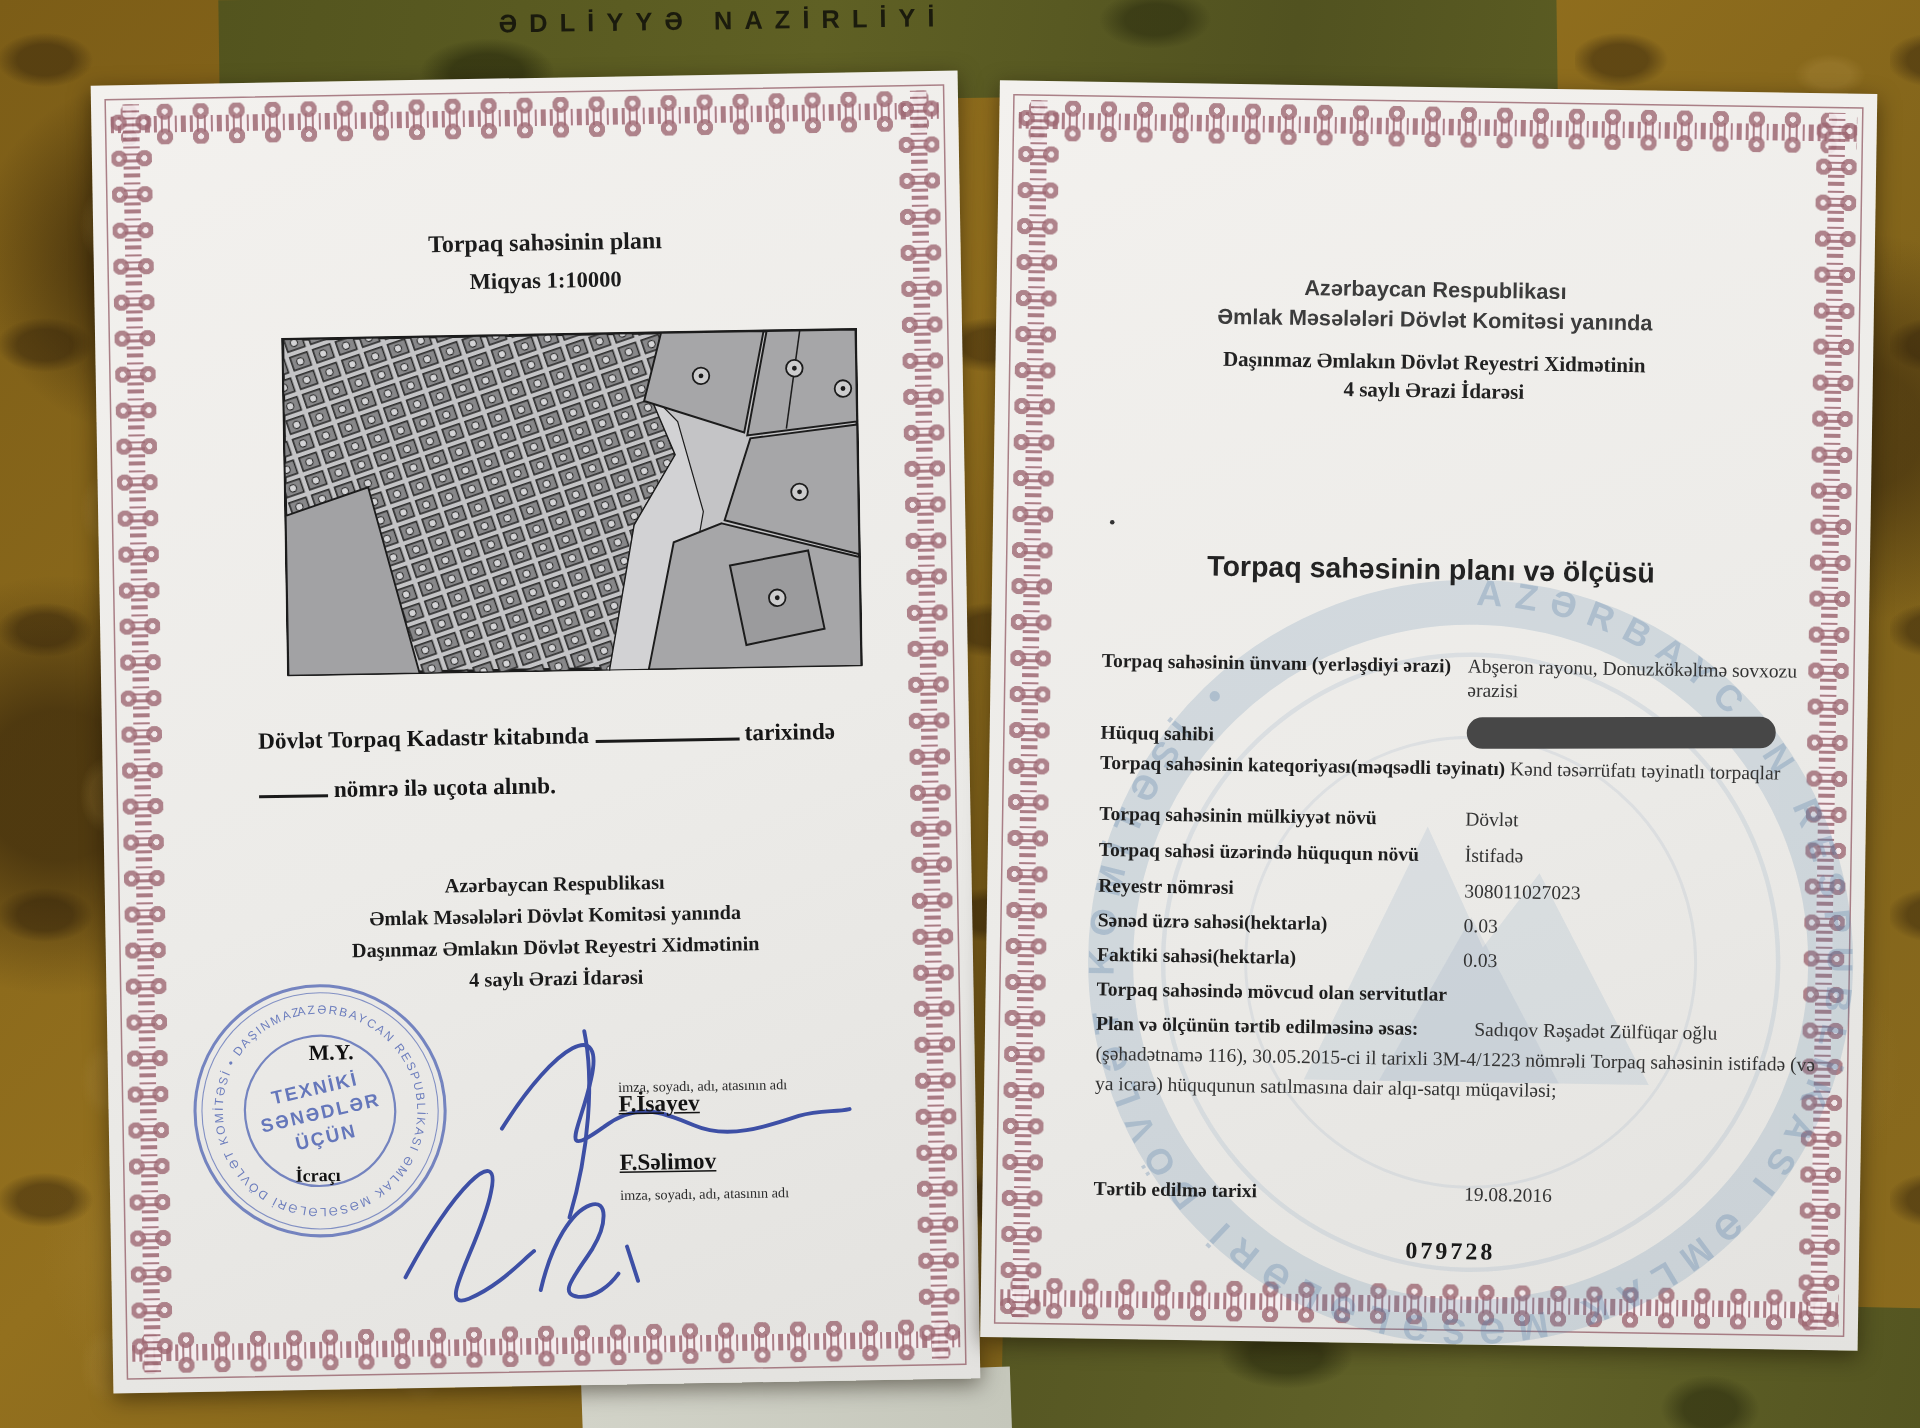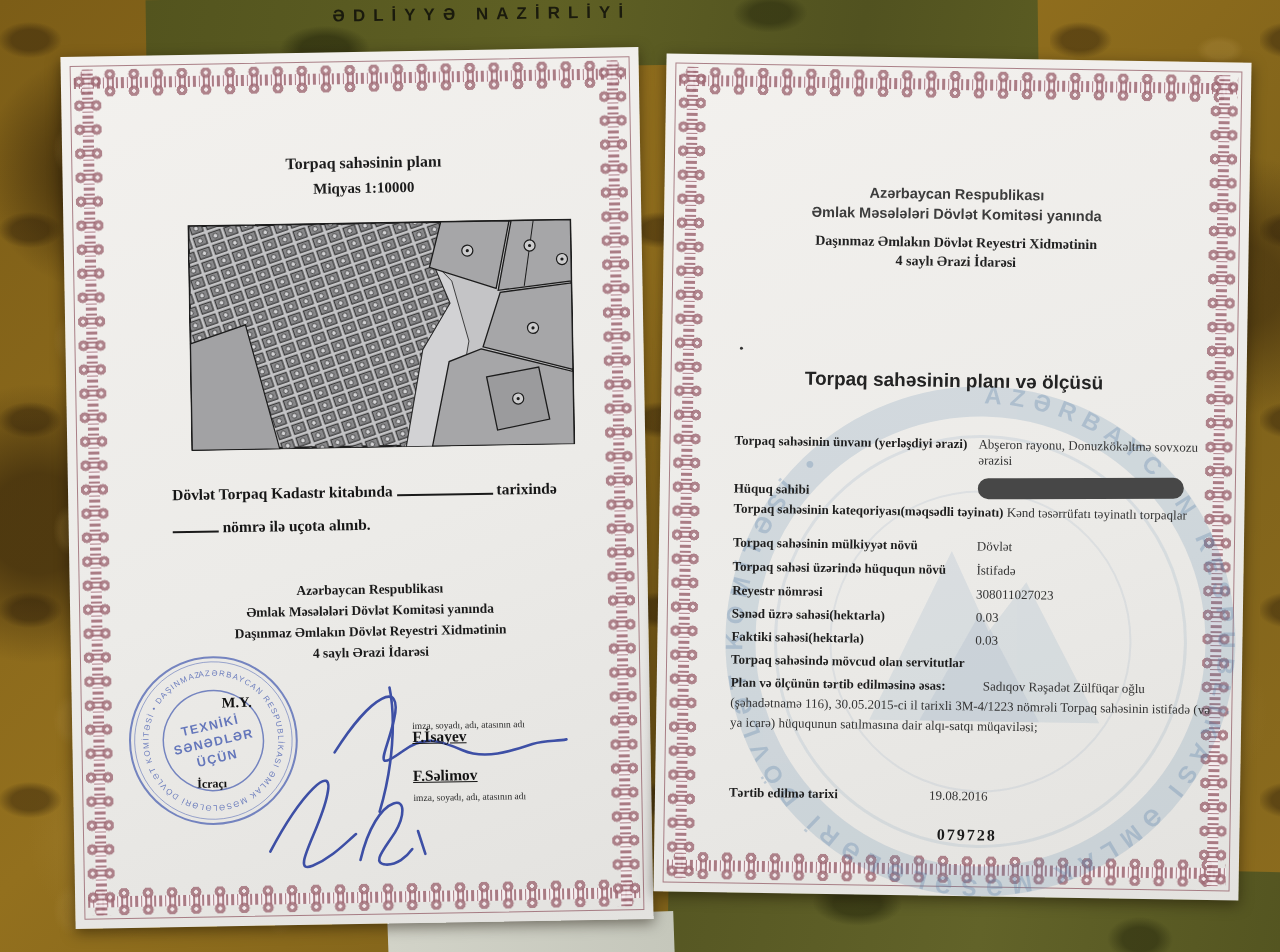--- a/index.html
+++ b/index.html
@@ -75,21 +75,21 @@
   .lp-title{position:absolute;top:102px;left:0;right:0;text-align:center;padding-left:24px;
     font-weight:bold;font-size:16px;color:#1c1c1c;}
   .lp-scale{position:absolute;top:128px;left:0;right:0;text-align:center;padding-left:24px;
     font-weight:bold;font-size:15px;color:#1c1c1c;}
   .lp-map{position:absolute;left:124px;top:170px;width:384px;height:226px;}
   .lp-kadastr{position:absolute;left:104px;top:424px;width:452px;
     font-weight:bold;font-size:15.5px;color:#161616;line-height:2.1;}
   .blank{display:inline-block;border-bottom:2px solid #1a1a1a;height:13px;vertical-align:baseline;}
   .lp-org{position:absolute;left:50px;top:528px;width:500px;text-align:center;
     font-weight:bold;font-size:13.5px;color:#1b1b1b;line-height:1.55;}
-  .lp-my{position:absolute;left:150px;top:640px;font-weight:bold;font-size:14.5px;color:#101010;z-index:6;text-align:right;}
+  .lp-my{position:absolute;left:134px;top:640px;font-weight:bold;font-size:14.5px;color:#101010;z-index:6;text-align:right;}
   .lp-icraci{position:absolute;left:124px;top:722px;font-weight:bold;font-size:12px;color:#101010;z-index:6;}
   .signer-name{position:absolute;left:340px;font-weight:bold;font-size:15.5px;color:#141414;
     text-decoration:underline;z-index:6;}
   .signer-cap{position:absolute;left:340px;font-size:9.5px;color:#2a2a2a;z-index:6;}
   .stamp-wrap{position:absolute;left:53px;top:598px;width:176px;height:176px;z-index:4;
     transform:rotate(-12deg);opacity:.85;}
   .sig-overlay{position:absolute;inset:0;z-index:5;pointer-events:none;}
 
   
   .rp-watermark{position:absolute;left:40px;top:300px;width:566px;height:566px;z-index:0;opacity:.9;}
@@ -107,21 +107,21 @@
   .hang{position:absolute;left:0;right:0;padding-left:250px;text-indent:-250px;}
   .hang .lbl{font-weight:bold;}
   .hang .val{color:#333;}
   .redaction{position:absolute;left:244px;top:40px;width:206px;height:21px;background:#474747;
     border-radius:11px;transform:rotate(-1deg);}
   .basis{position:absolute;left:0;right:-6px;top:240px;line-height:1.55;}
   .basis .lbl{font-weight:bold;}
   .basis .val{color:#333;margin-left:34px;}
   .drow{position:absolute;top:352px;left:0;right:0;display:flex;}
   .drow .lbl{width:200px;flex:none;font-weight:bold;}
-  .drow .val{color:#333;}
+  .drow .val{color:#333;margin-left:47px;}
   .serial{position:absolute;top:390px;left:0;right:0;text-align:center;
     font-weight:bold;font-size:16px;letter-spacing:2px;color:#1a1a1a;}
 </style>
 </head>
 <body>
 
 <div class="fabric-noise"></div>
 
 <div class="folder-band">
   <div class="ministry-partial">AZƏRBAYCAN RESPUBLİKASI</div>

